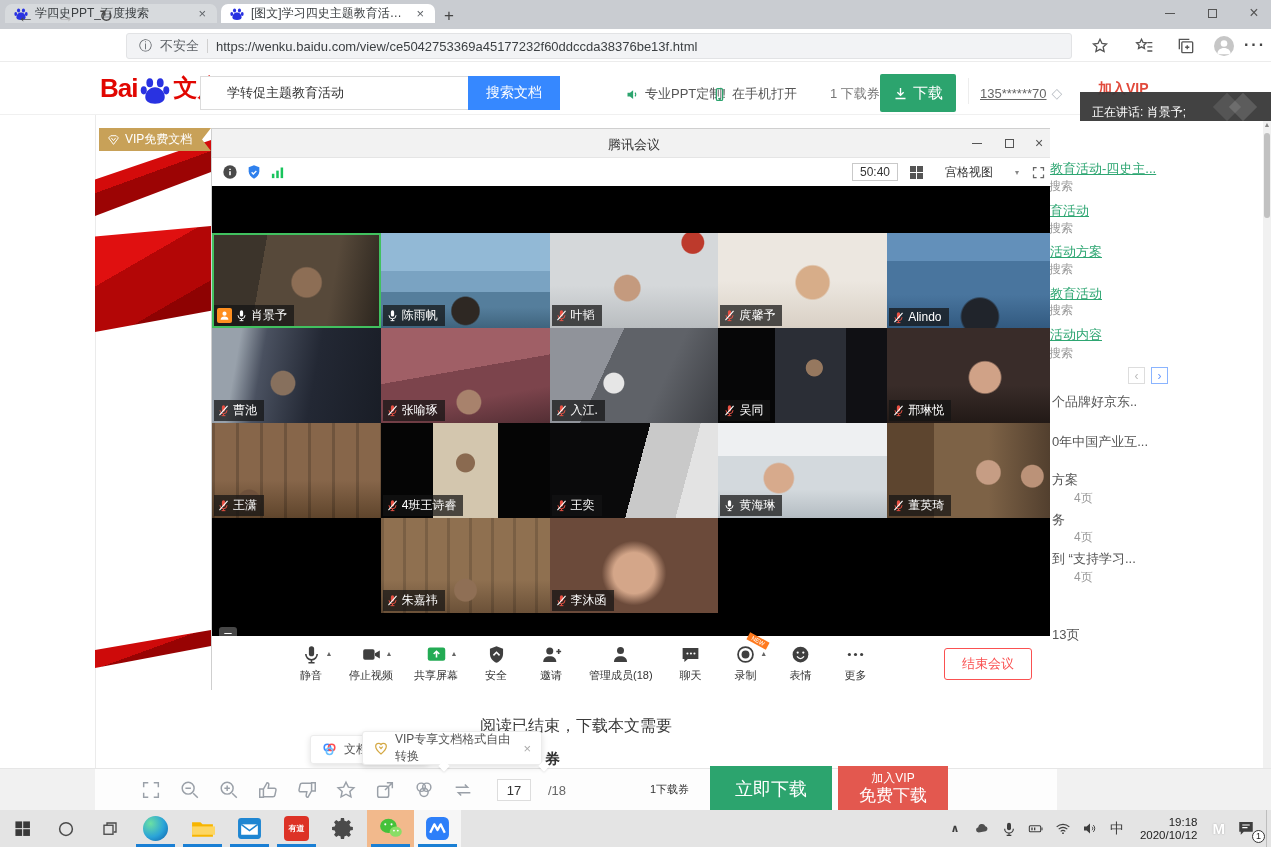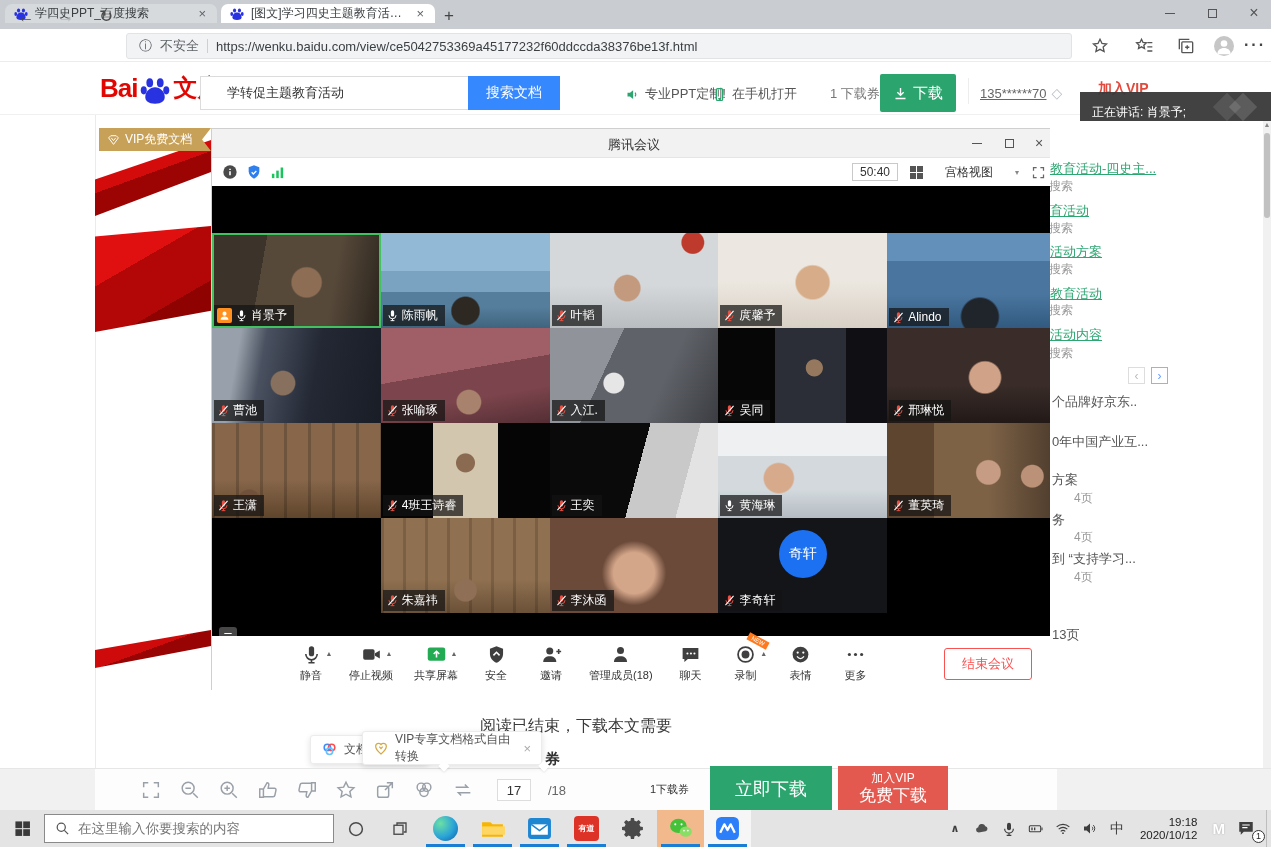--- a/index.html
+++ b/index.html
@@ -580,34 +580,20 @@
                 <svg viewBox="0 0 24 24">
                   <rect x="9" y="2.5" width="6" height="11.5" rx="3" fill="#e85043"></rect>
                   <path d="M5.5 11.5a6.5 6.5 0 0 0 13 0" fill="none" stroke="#e85043" stroke-width="1.8"></path>
                   <path d="M12 18v3.5M8.5 21.5h7" stroke="#e85043" stroke-width="1.8" fill="none"></path>
                   <path d="M4.5 20.5L19.5 3.5" stroke="#fff" stroke-width="2"></path>
                 </svg>
               </span>
               <span>李沐函</span>
             </div>
           </div>
-          <div class="tile sc-liqixuan">
-            <div class="bigavatar">奇轩</div>
-            <div class="namebar">
-              <span class="mic">
-                <svg viewBox="0 0 24 24">
-                  <rect x="9" y="2.5" width="6" height="11.5" rx="3" fill="#e85043"></rect>
-                  <path d="M5.5 11.5a6.5 6.5 0 0 0 13 0" fill="none" stroke="#e85043" stroke-width="1.8"></path>
-                  <path d="M12 18v3.5M8.5 21.5h7" stroke="#e85043" stroke-width="1.8" fill="none"></path>
-                  <path d="M4.5 20.5L19.5 3.5" stroke="#fff" stroke-width="2"></path>
-                </svg>
-              </span>
-              <span>李奇轩</span>
-            </div>
-          </div>
           <div class="tile sc-empty"></div>
         </div>
       <div id="layoutchip">☰</div>
     </div>
     <div id="m-toolbar">
         <div class="mt-item">
           <span class="ic">
             <svg viewBox="0 0 24 24">
               <rect x="9" y="2.5" width="6" height="11.5" rx="3" fill="#3f3f3f"></rect>
               <path d="M5.5 11.5a6.5 6.5 0 0 0 13 0" fill="none" stroke="#3f3f3f" stroke-width="1.8"></path>
@@ -837,29 +823,20 @@
 
   <div id="taskbar">
     <div id="tb-start">
         <svg width="17" height="17" viewBox="0 0 24 24" fill="#3a3a3a">
           <rect x="2" y="2" width="9.5" height="9.5"></rect>
           <rect x="13" y="2" width="9.5" height="9.5"></rect>
           <rect x="2" y="13" width="9.5" height="9.5"></rect>
           <rect x="13" y="13" width="9.5" height="9.5"></rect>
         </svg>
       </div>
-    <div id="tb-search">
-      <span style="width:15px;height:15px">
-          <svg viewBox="0 0 24 24" fill="none" stroke="#555" stroke-width="2">
-            <circle cx="10" cy="10" r="6.5"></circle>
-            <path d="M15 15l6 6"></path>
-          </svg>
-        </span>
-      <input placeholder="在这里输入你要搜索的内容" style="">
-    </div>
     <div class="tb-btn">
         <svg width="18" height="18" viewBox="0 0 24 24" fill="none" stroke="#4a4a4a" stroke-width="2">
           <circle cx="12" cy="12" r="8.5"></circle>
         </svg>
       </div>
     <div class="tb-btn">
         <svg width="18" height="18" viewBox="0 0 24 24" fill="none" stroke="#4a4a4a" stroke-width="1.8">
           <rect x="4" y="7" width="12" height="12"></rect>
           <path d="M8 7V4h12v12h-3"></path>
         </svg>

